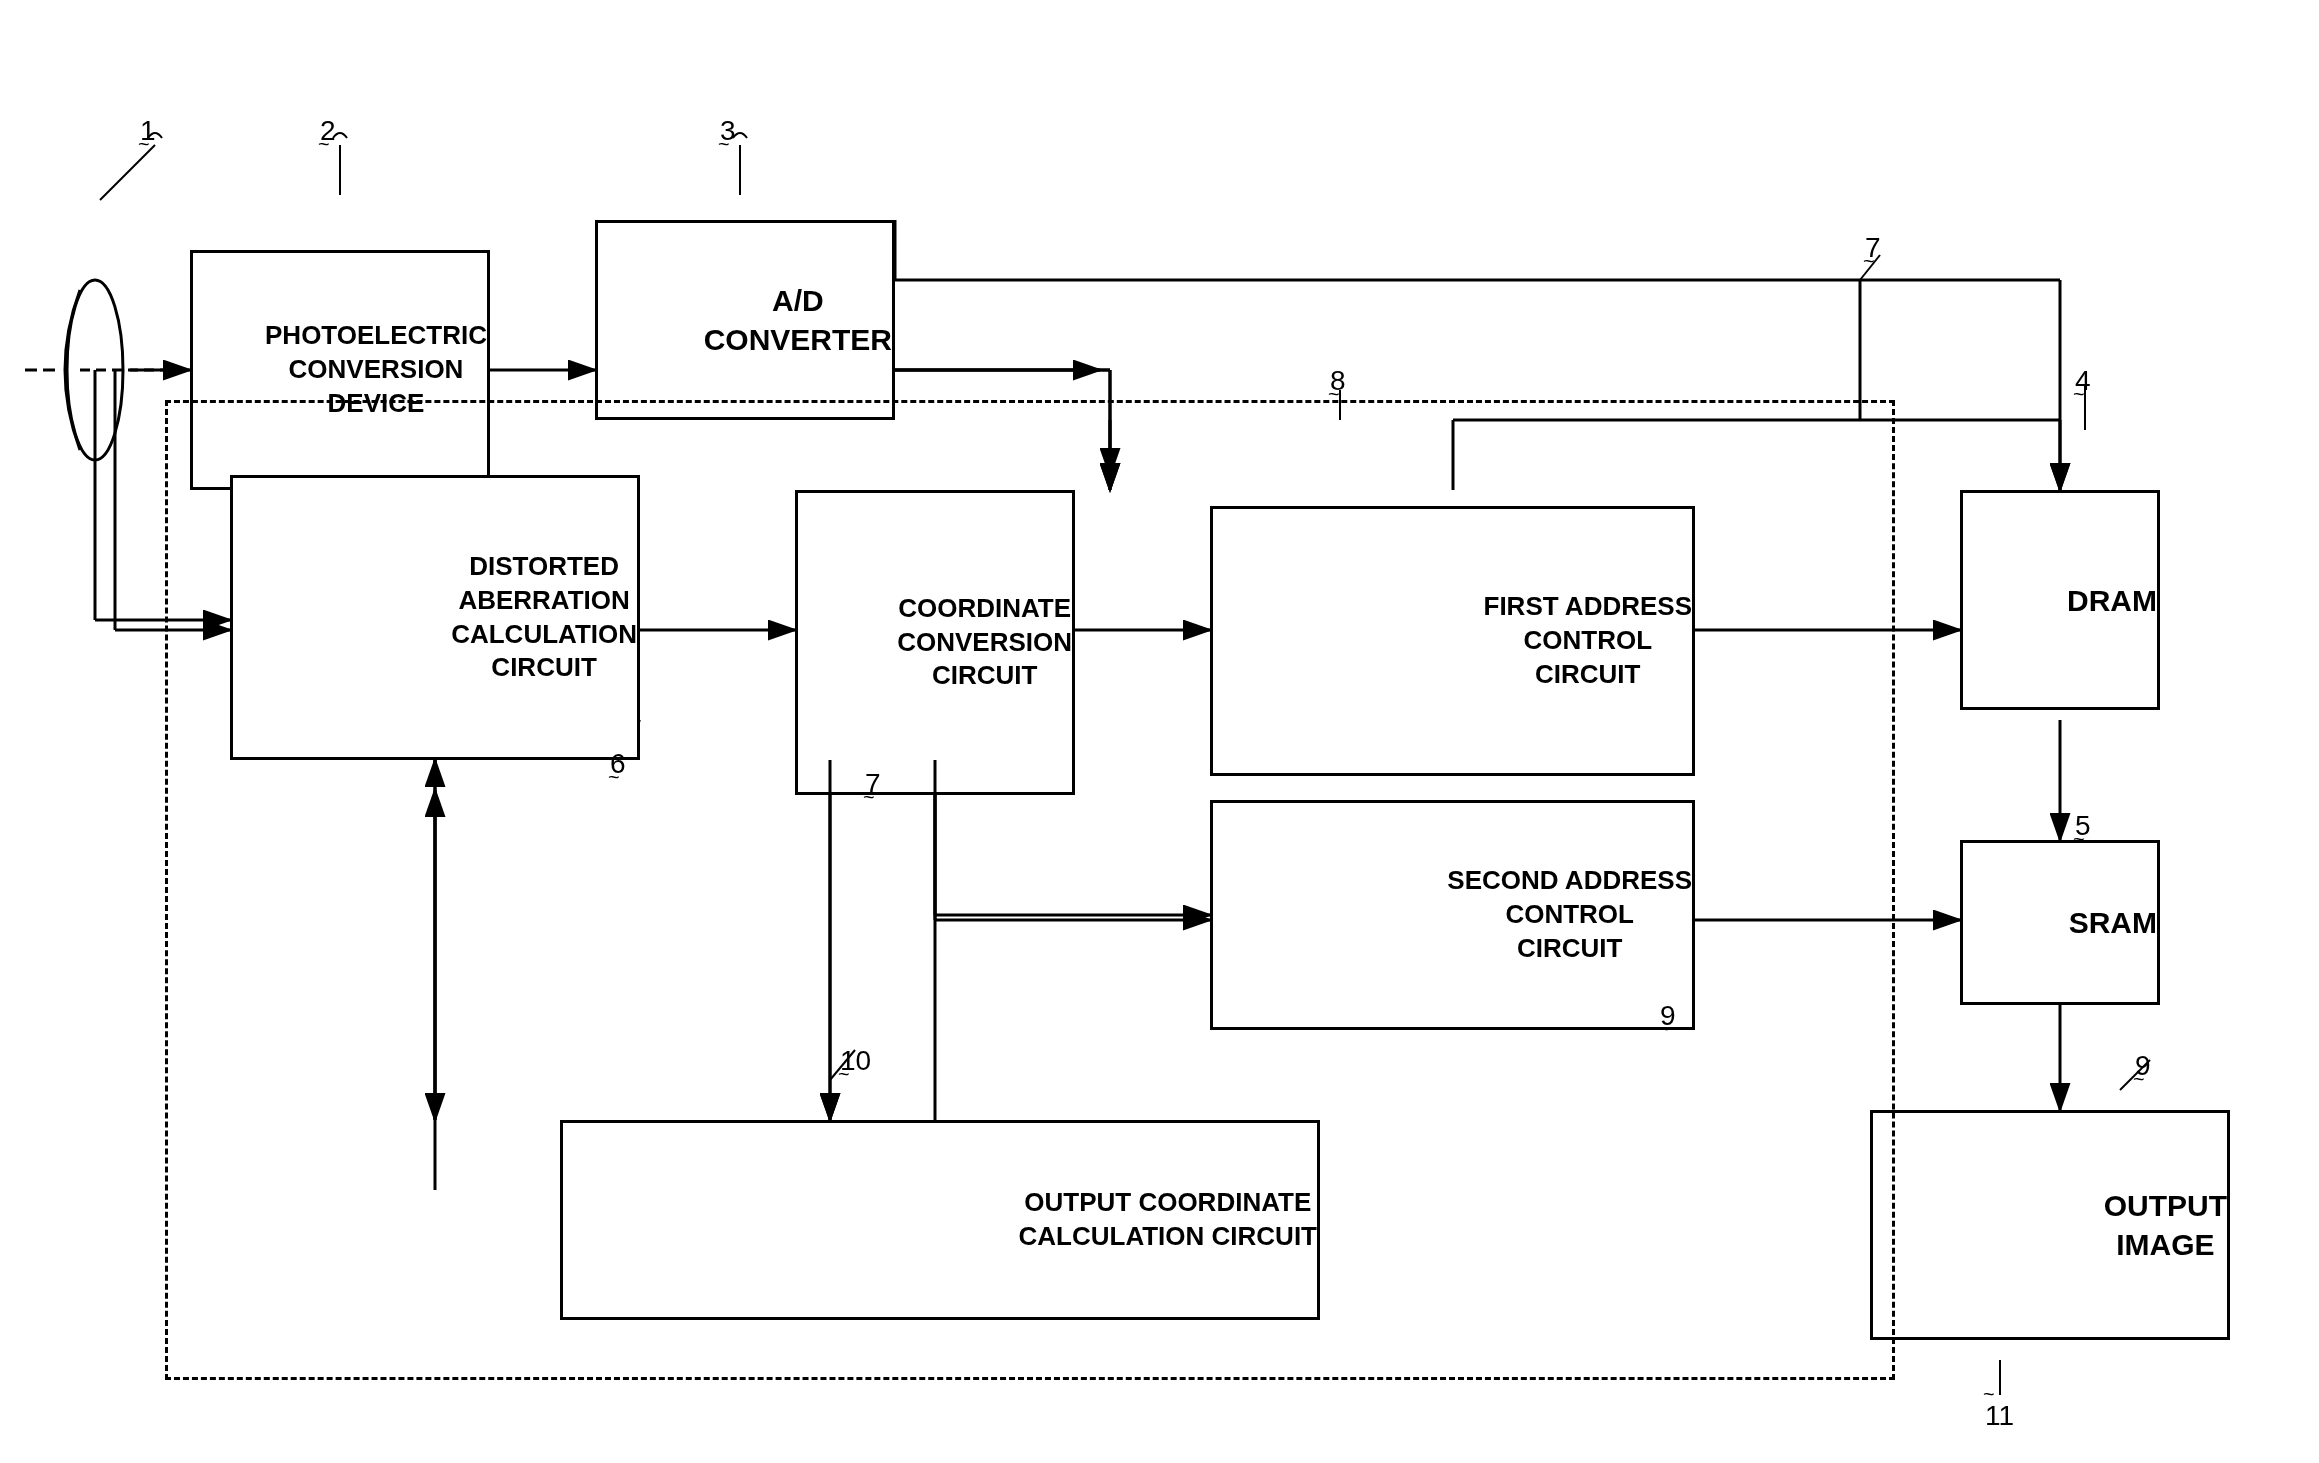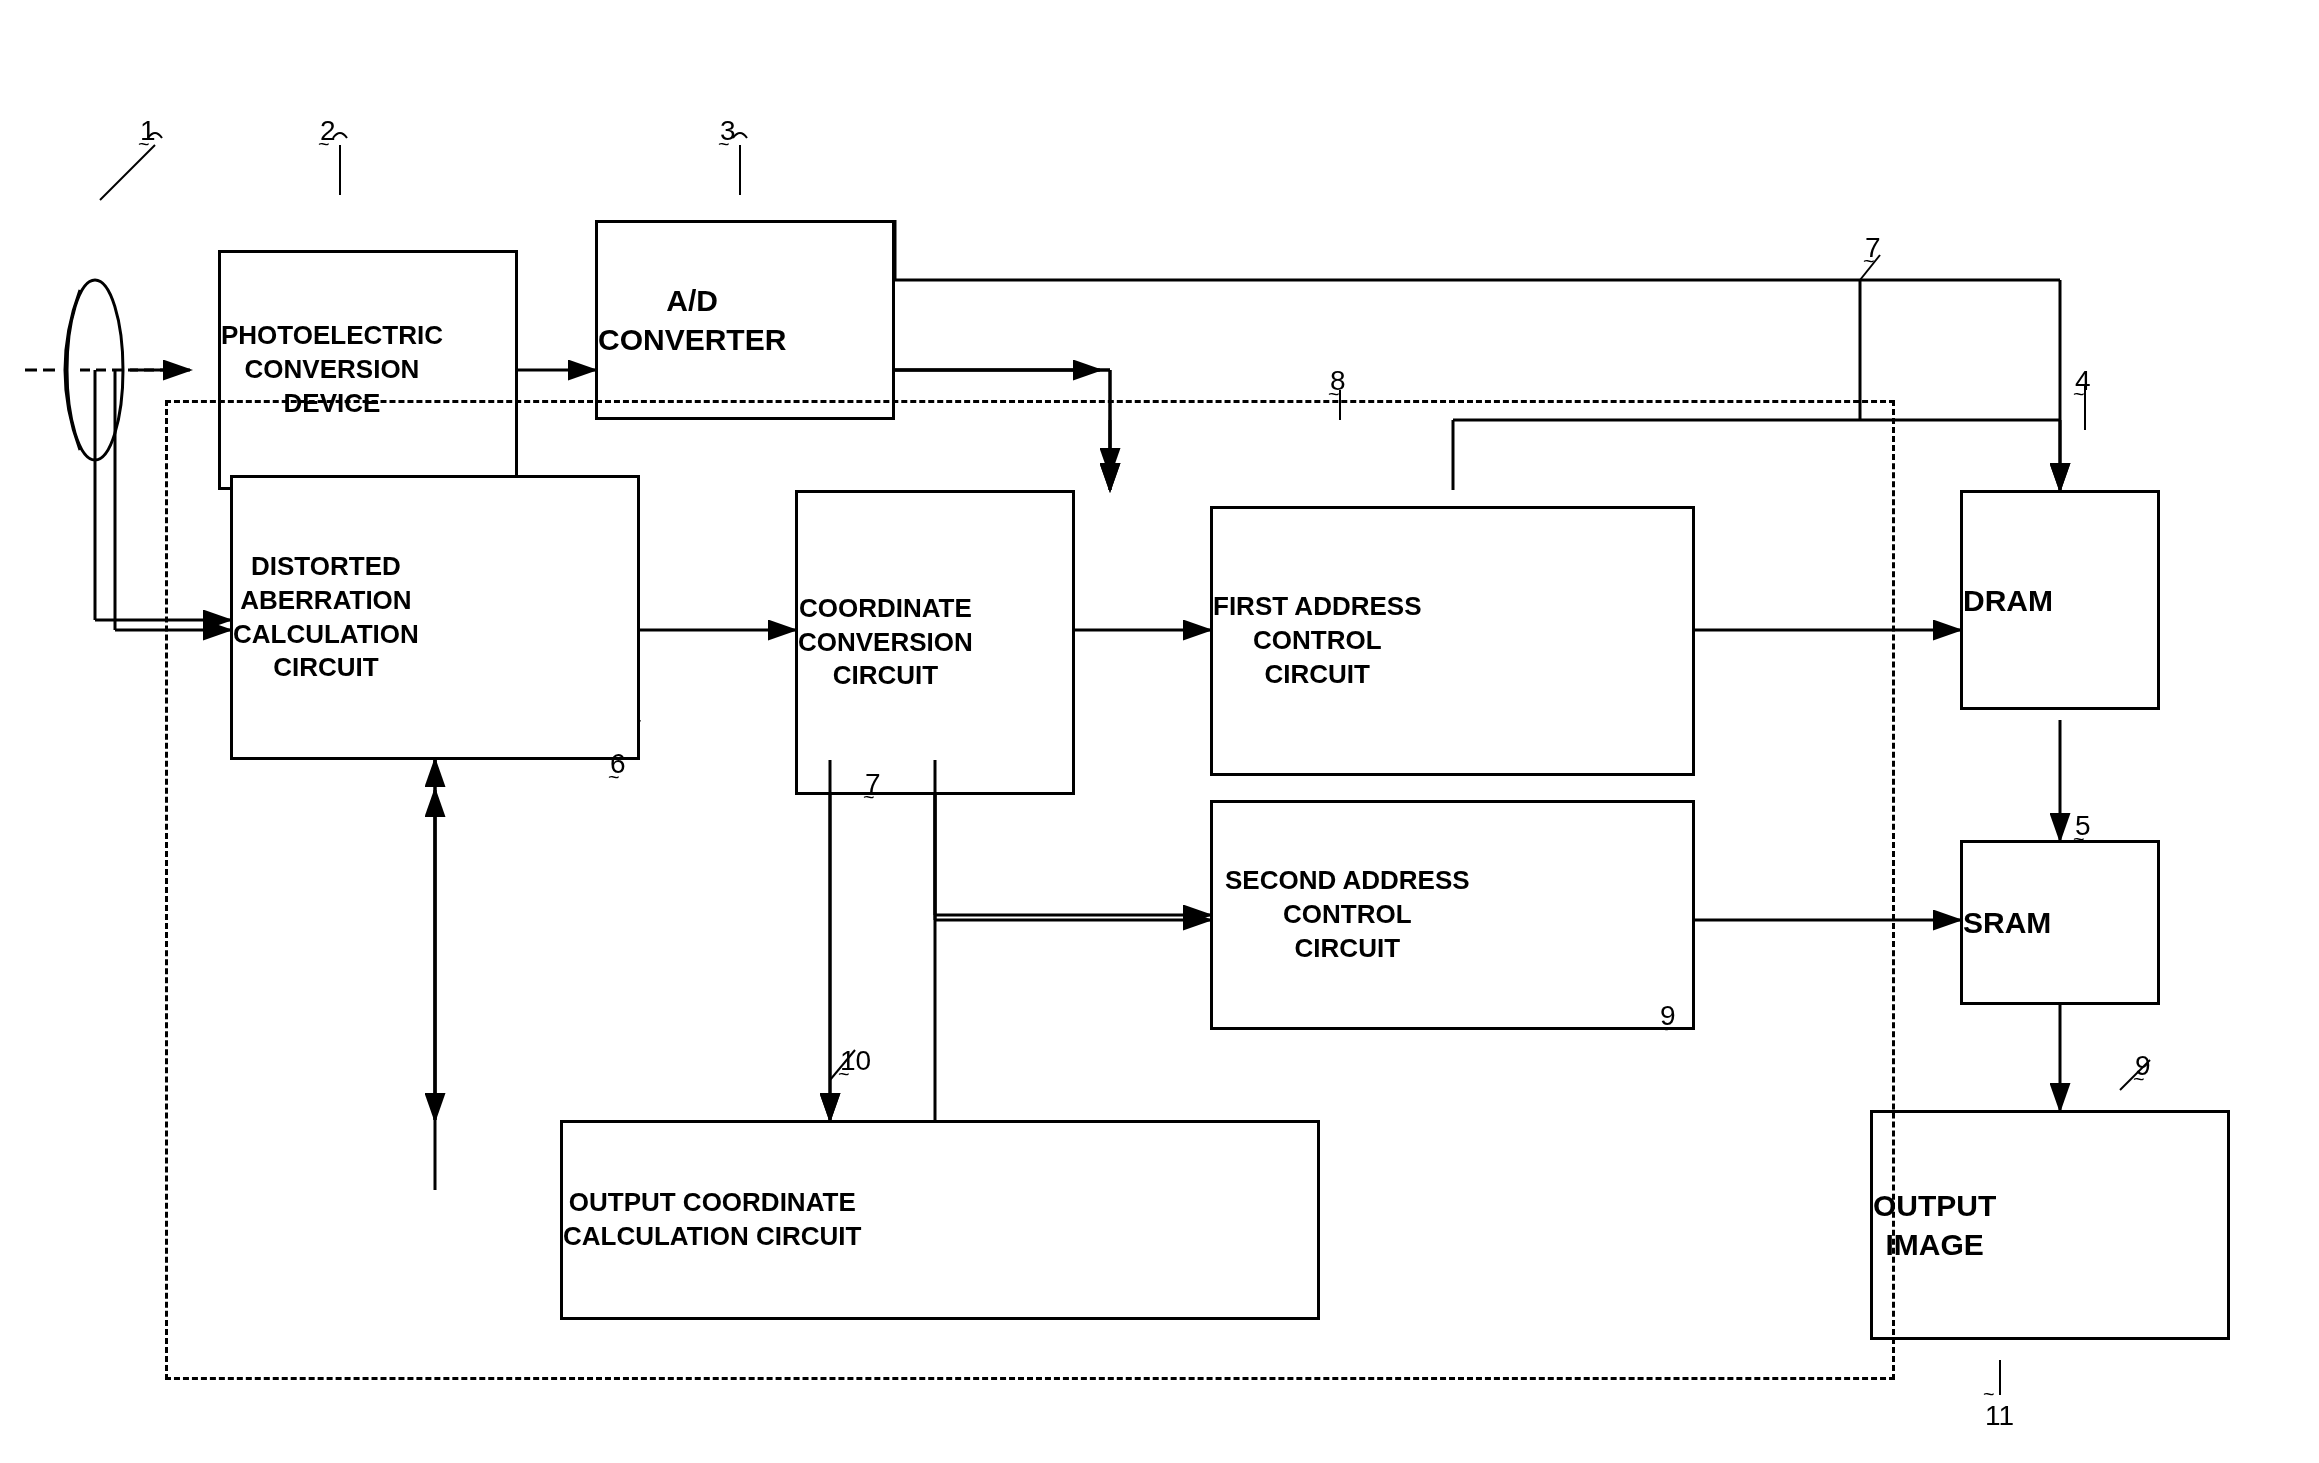--- a/index.html
+++ b/index.html
@@ -16,21 +16,21 @@
       top: 0; left: 0;
       width: 2319px;
       height: 1463px;
     }
     .block {
       position: absolute;
       border: 3px solid #000;
       background: #fff;
       display: flex;
       align-items: center;
-      justify-content: flex-start;
+      justify-content: flex-end;
       text-align: center;
       font-size: 28px;
       font-weight: bold;
       line-height: 1.3;
     }
     .dashed-border {
       position: absolute;
       border: 3px dashed #000;
       background: transparent;
     }
@@ -143,21 +143,21 @@
 
       <ellipse cx="35" cy="100" rx="28" ry="90" fill="none" stroke="#000" stroke-width="3"></ellipse>
 
       <path d="M 20 20 Q -10 100 20 180" fill="none" stroke="#000" stroke-width="3"></path>
     </svg>
   </div>
 
   <div class="ref-num" style="left:140px; top:115px;">1</div>
   <div style="position:absolute; left:138px; top:133px; font-size:20px;">~</div>
 
-  <div class="block" style="left:190px; top:250px; width:300px; height:240px; font-size:26px;margin-left:28px;">
+  <div class="block" style="left:190px; top:250px; width:300px; height:240px; font-size:26px;">
     <span>PHOTOELECTRIC<br>CONVERSION<br>DEVICE</span>
   </div>
   <div class="ref-num" style="left:320px; top:115px;">2</div>
   <div style="position:absolute; left:318px; top:133px; font-size:20px;">~</div>
 
   <div class="block" style="left:595px; top:220px; width:300px; height:200px; font-size:30px;">
     <span>A/D<br>CONVERTER</span>
   </div>
   <div class="ref-num" style="left:720px; top:115px;">3</div>
   <div style="position:absolute; left:718px; top:133px; font-size:20px;">~</div>

